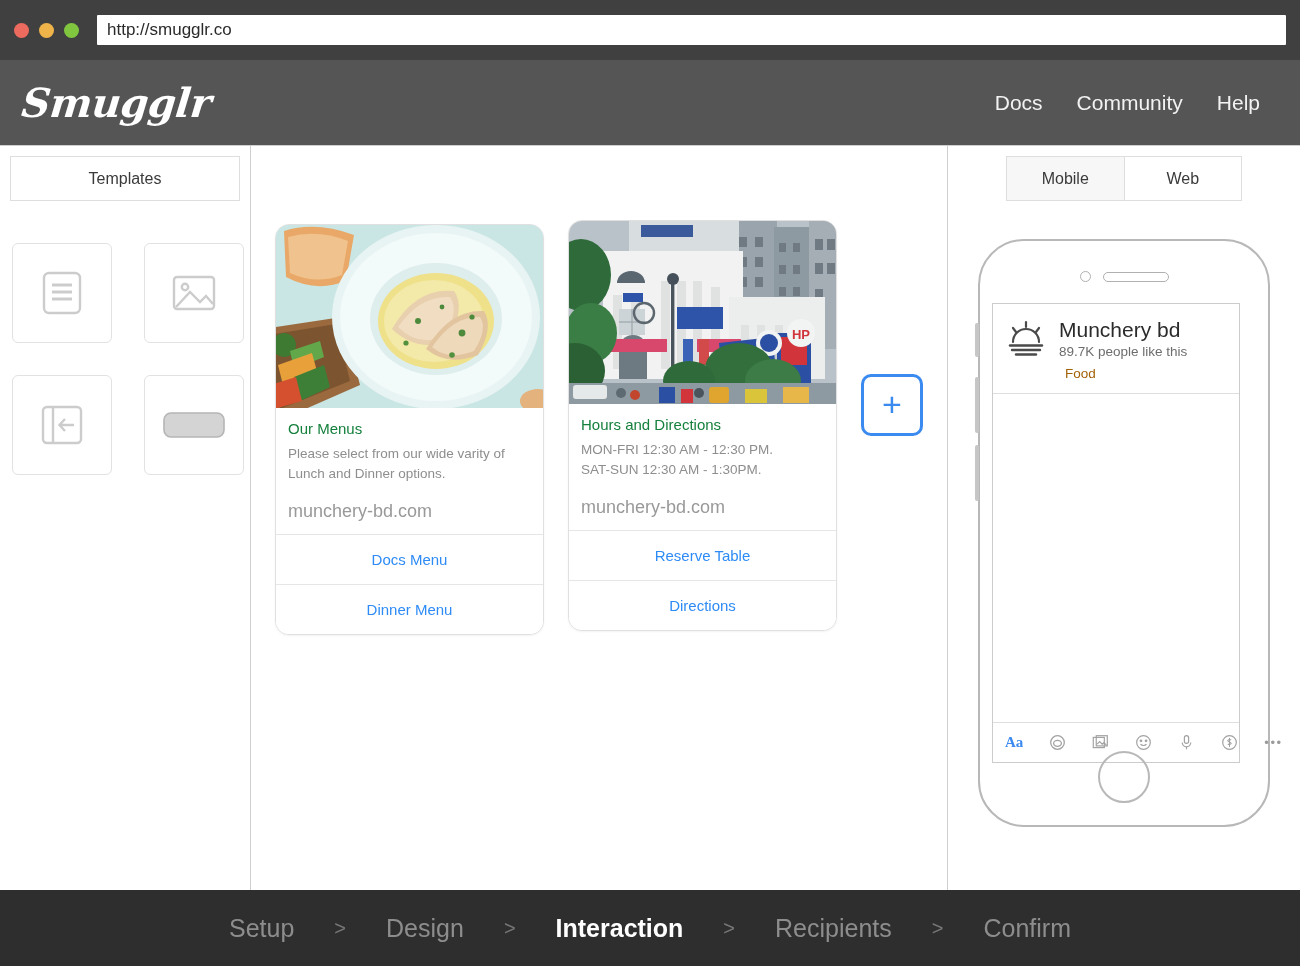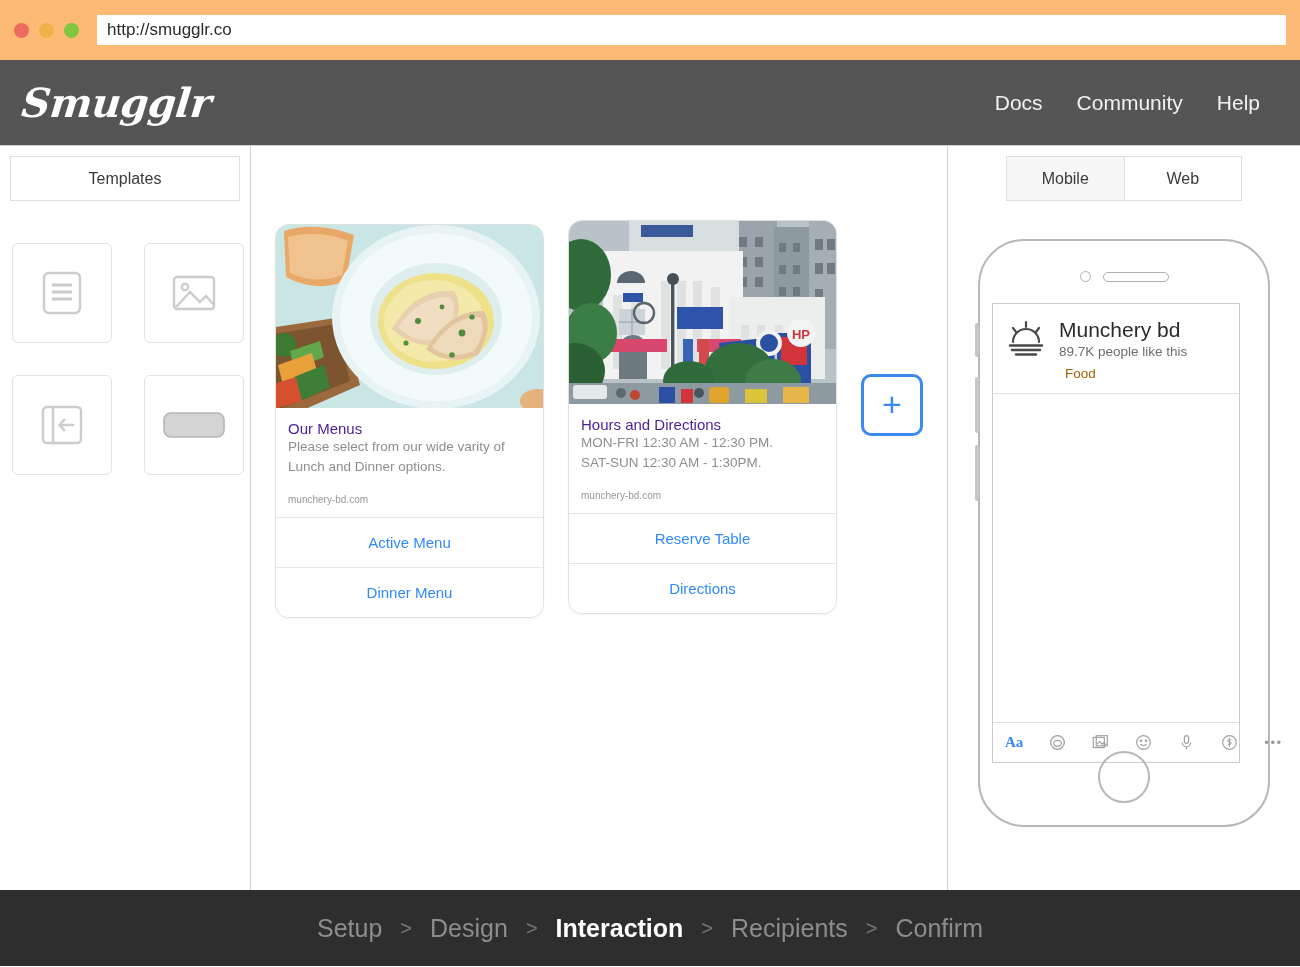--- a/index.html
+++ b/index.html
@@ -5,21 +5,21 @@
   * { box-sizing: border-box; margin: 0; padding: 0; }
   html, body {
     width: 1300px; height: 967px;
     font-family: "Liberation Sans", sans-serif;
     background: #ffffff;
     overflow: hidden;
   }
 
   
   .browser-bar {
-    height: 60px; background: #fdba74;
+    height: 60px; background: #404040;
     display: flex; align-items: center; padding: 0 14px;
   }
   .traffic { display: flex; gap: 10px; margin-right: 18px; }
   .dot { width: 15px; height: 15px; border-radius: 50%; }
   .dot.red { background: #ec6a5e; }
   .dot.yellow { background: #eeb44a; }
   .dot.green { background: #80c63f; }
   .url-bar {
     flex: 1; height: 30px; background: #ffffff;
     display: flex; align-items: center; padding: 0 10px;
@@ -90,23 +90,23 @@
   }
 
   .card {
     width: 269px; background: #fff;
     border: 1px solid #e0e0e0; border-radius: 14px;
     overflow: hidden;
     box-shadow: 0 1px 2px rgba(0,0,0,0.05);
   }
   .card-img { width: 100%; height: 183px; position: relative; overflow: hidden; }
   .card-body { padding: 12px 12px 12px 12px; }
-  .card-title { font-size: 15px; color: #4c1d95; }
+  .card-title { font-size: 15px; color: #15803d; margin-bottom: 7px; }
   .card-desc { font-size: 13.5px; color: #8e8e8e; line-height: 1.45; }
-  .card-url { font-size: 10px; color: #999999; margin-top: 18px; }
+  .card-url { font-size: 18px; color: #999999; margin-top: 18px; }
   .card-btn {
     border-top: 1px solid #e6e6e6; height: 50px;
     display: flex; align-items: center; justify-content: center;
     font-size: 15px; color: #2e8bf5; cursor: pointer; background: #fff;
   }
   .card.offset { margin-top: -4px; }
 
   .add-card {
     width: 62px; height: 62px; border: 3px solid #3b8af0;
     border-radius: 10px; display: flex; align-items: center;
@@ -170,21 +170,21 @@
     border-radius: 2px;
   }
   .sb1 { top: 82px; height: 34px; }
   .sb2 { top: 136px; height: 56px; }
   .sb3 { top: 204px; height: 56px; }
 
   
   .steps {
     height: 76px; background: #2e2e2e;
     display: flex; align-items: center; justify-content: center;
-    gap: 18px;
+    gap: 40px;
   }
   .step { font-size: 25px; color: #8d8d8d; cursor: pointer; }
   .step.active { color: #ffffff; font-weight: 700; }
   .sep { font-size: 20px; color: #777777; }
 </style>
 </head>
 <body>
 
 <div class="browser-bar">
   <div class="traffic">
@@ -296,21 +296,21 @@
             <circle cx="176" cy="130" r="2.8" fill="#54913f"></circle>
 
             <ellipse cx="262" cy="176" rx="18" ry="12" fill="#e3b27d"></ellipse>
           </svg>
         </div>
         <div class="card-body">
           <div class="card-title">Our Menus</div>
           <div class="card-desc">Please select from our wide varity of Lunch and Dinner options.</div>
           <div class="card-url">munchery-bd.com</div>
         </div>
-        <div class="card-btn">Active Menu</div>
+        <div class="card-btn">Docs Menu</div>
         <div class="card-btn">Dinner Menu</div>
       </div>
 
       <div class="card offset">
         <div class="card-img">
           <svg width="269" height="183" viewBox="0 0 269 183" preserveAspectRatio="none">
             <rect width="269" height="183" fill="#b9c2c8"></rect>
 
             <rect x="150" y="0" width="58" height="120" fill="#9aa4ac"></rect>
             <rect x="205" y="6" width="40" height="110" fill="#8e9aa2"></rect>

